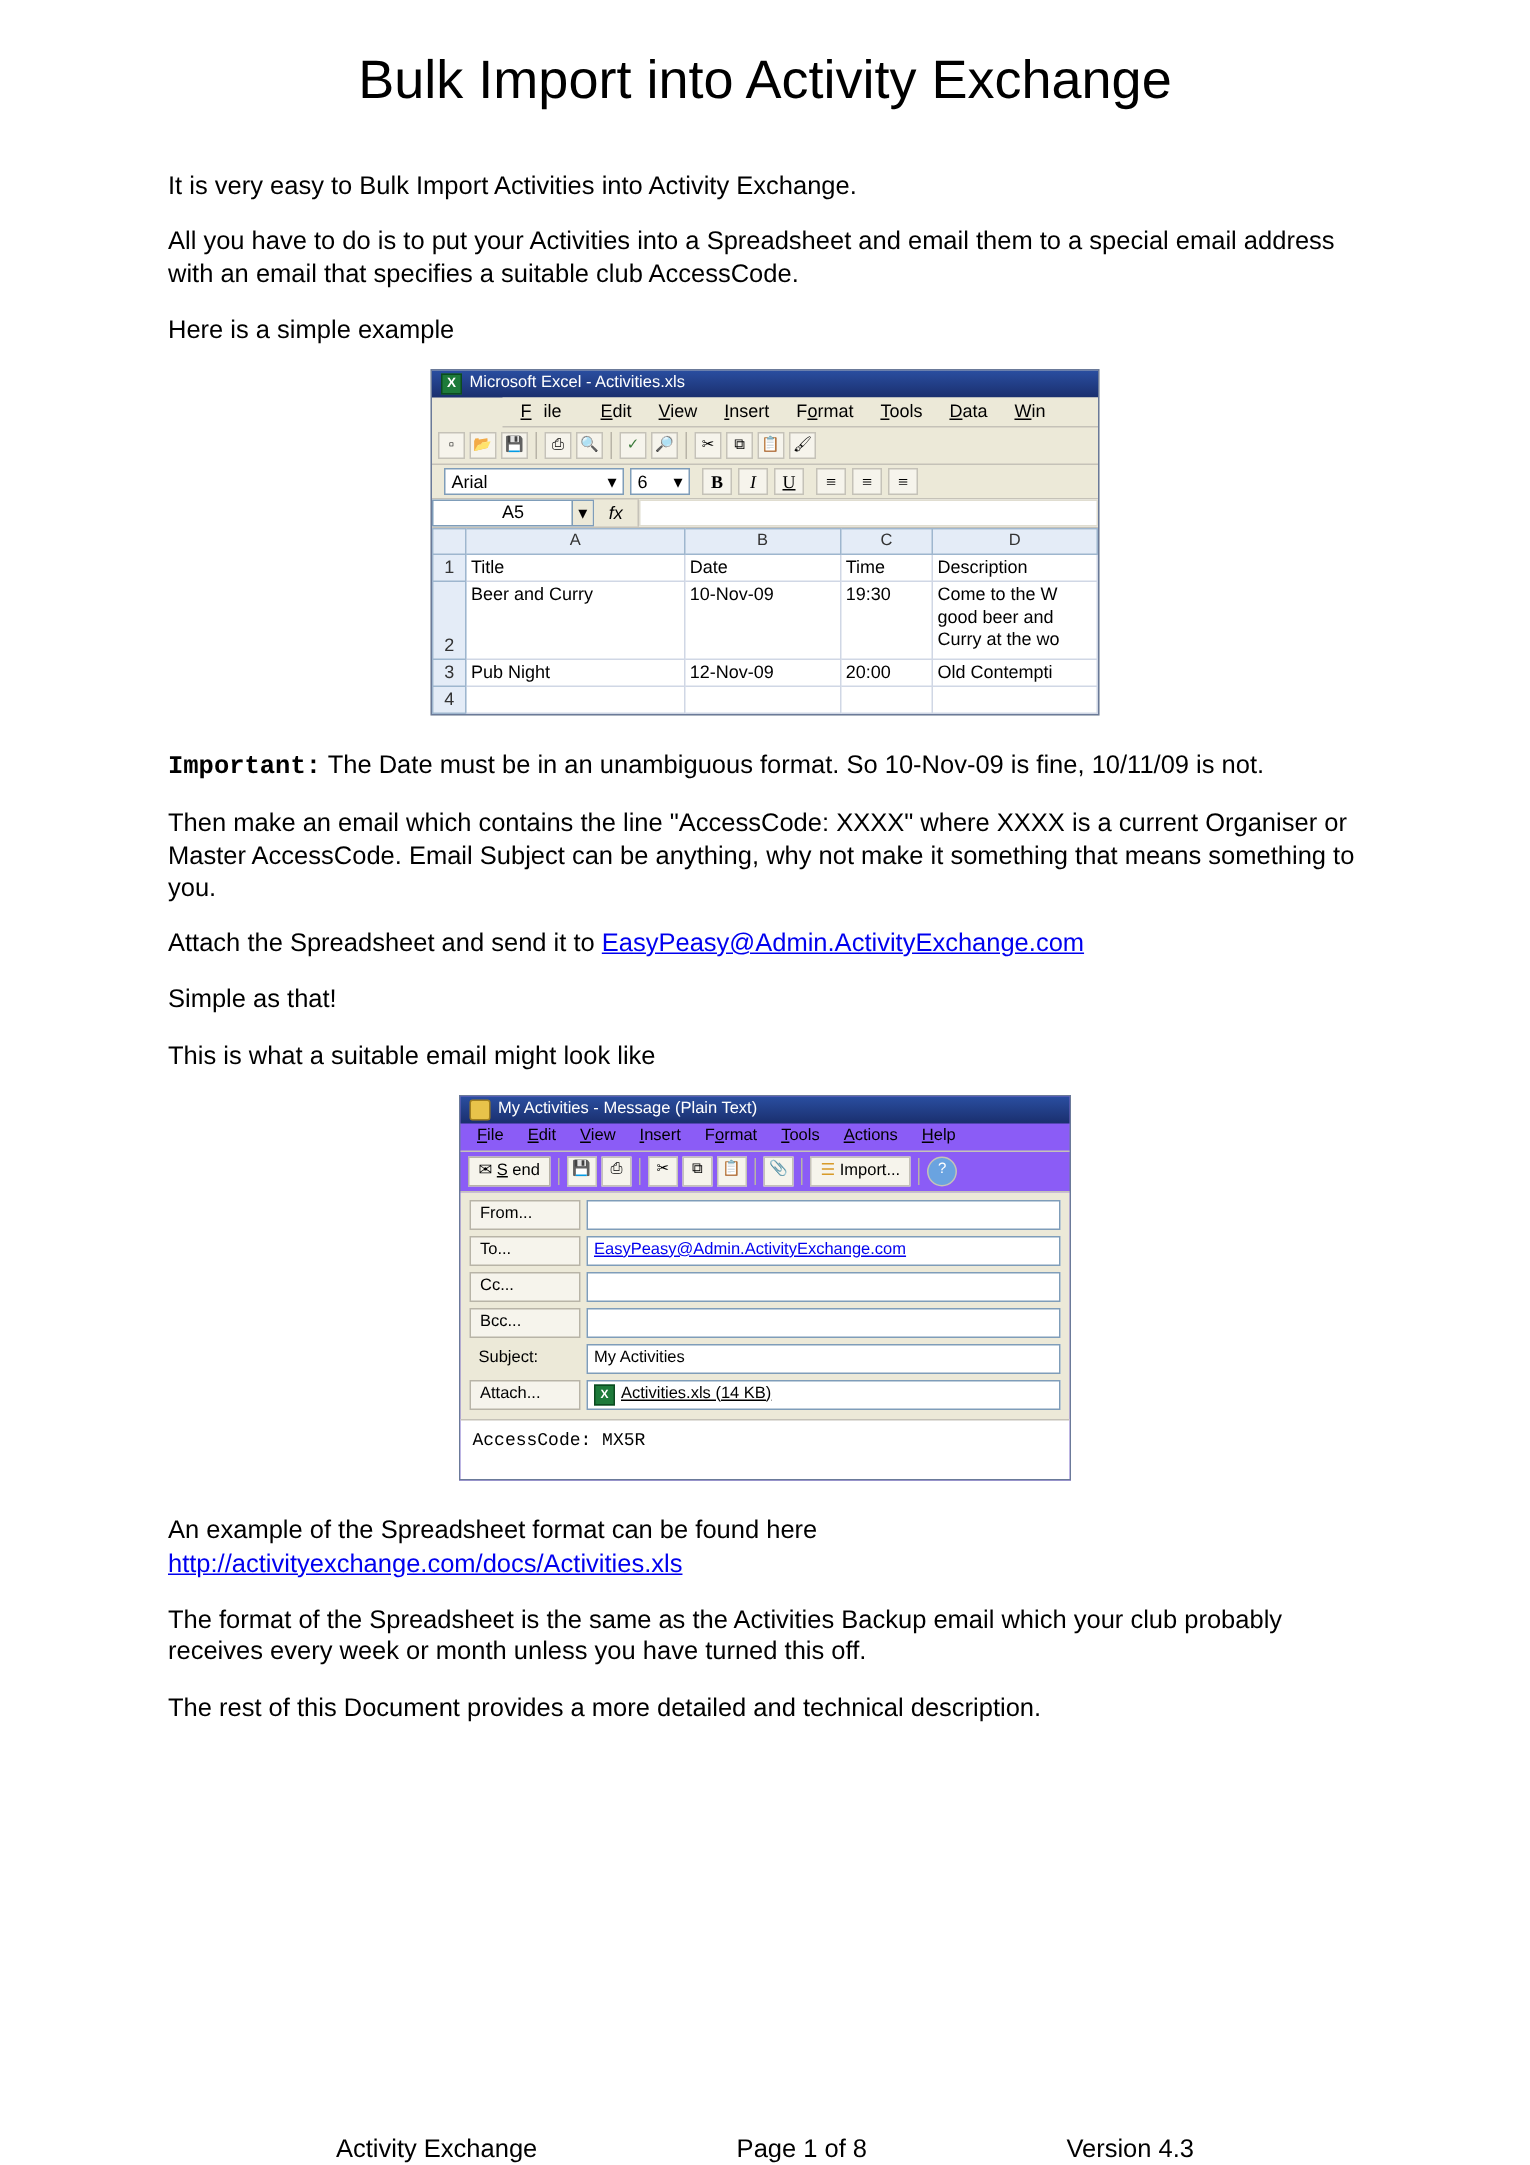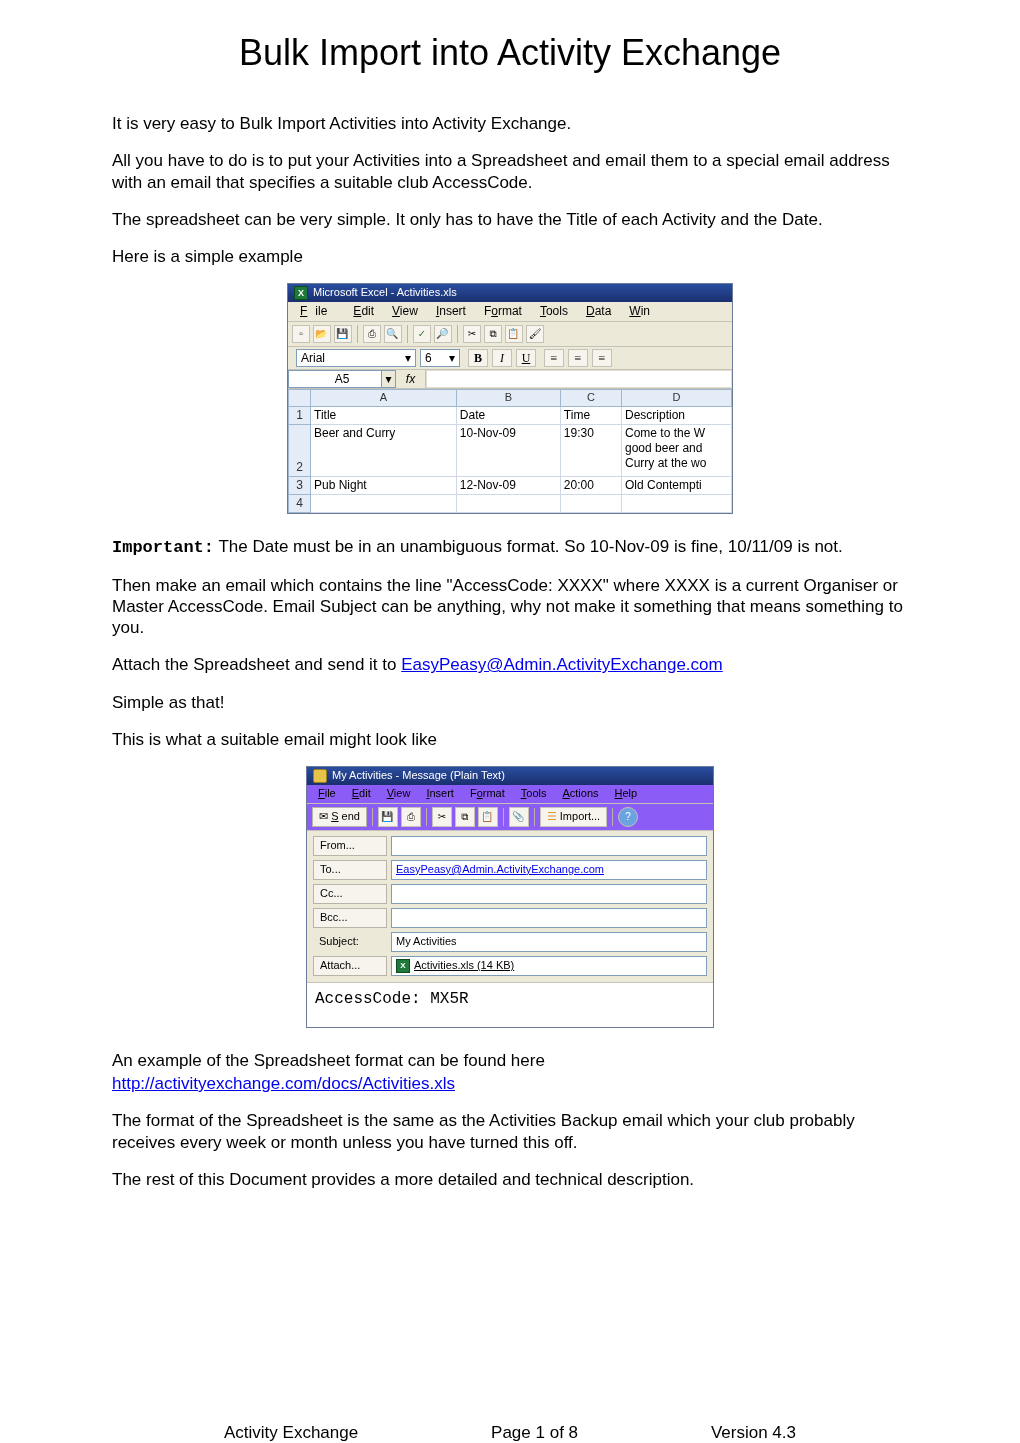--- a/index.html
+++ b/index.html
@@ -44,20 +44,21 @@
   .excel .titlebar .xicon {
     width: 14px; height: 14px; background:#1d7a3a; border:1px solid #0c4a20;
     display:flex;align-items:center;justify-content:center;font-weight:bold;color:#fff;font-size:9px;
   }
   .excel .menubar {
     background: #ece9d8;
     display: flex;
     gap: 2px;
     padding: 1px 4px;
     border-bottom: 1px solid #c5c2b8;
+    margin-left: 47px;
   }
   .excel .menubar span {
     padding: 1px 8px;
   }
   .excel .menubar span u { text-decoration: underline; }
   .excel .toolbar {
     display: flex;
     gap: 3px;
     padding: 3px 4px;
     border-bottom: 1px solid #c5c2b8;
@@ -86,21 +87,21 @@
     width:40px; height:18px; border:1px solid #7f9db9; background:#fff;
     padding:0 4px; display:flex;align-items:center;justify-content:space-between;
   }
   .excel .fmtbar .stylebtn {
     width:20px;height:18px;border:1px solid #c5c2b8;background:#f6f4ec;
     display:flex;align-items:center;justify-content:center;font-family:'Times New Roman',serif;font-size:12px;
   }
   .excel .namebar { display:flex; border-bottom:1px solid #c5c2b8; }
   .excel .namebar .cellname {
     width:108px;height:18px;border:1px solid #7f9db9;background:#fff;
-    display:flex;align-items:center;justify-content:center;position:relative;
+    display:flex;justify-content:center;position:relative;
   }
   .excel .namebar .dd { position:absolute;right:0;top:0;bottom:0;width:14px;border-left:1px solid #7f9db9;display:flex;align-items:center;justify-content:center;background:#ece9d8;}
   .excel .namebar .fxlabel {
     width:30px;display:flex;align-items:center;justify-content:center;font-style:italic;
     border-right:1px solid #c5c2b8;
   }
   .excel .namebar .fxinput{flex:1;background:#fff;border:1px solid #e0ddd0;}
   .excel table.grid { border-collapse:collapse; width:100%; background:#fff; }
   .excel table.grid th {
     background:#e4ecf7; border:1px solid #9eb6ce; font-weight:normal; text-align:center;
@@ -162,38 +163,37 @@
   .outlook .fields .value a{color:#0000EE;text-decoration:underline;}
   .outlook .fields .attach-val{
     display:flex;align-items:center;gap:4px;
   }
   .outlook .fields .attach-val .xicon{
     width:14px;height:14px;background:#1d7a3a;border:1px solid #0c4a20;
     display:flex;align-items:center;justify-content:center;color:#fff;font-size:8px;font-weight:bold;
   }
   .outlook .mailbody{
     background:#fff;border-top:1px solid #c5c2b8;padding:6px 8px 18px 8px;
-    font-family:'Courier New',monospace;font-size:16px;min-height:40px;
+    font-family:'Courier New',monospace;font-size:12px;min-height:40px;
   }
 
   .footer{
     position:absolute; bottom:30px; left:112px; right:112px;
     display:flex;justify-content:space-between;font-size:17px;
   }
   .page-wrap{position:relative;min-height:1443px;}
 </style>
 </head>
 <body>
 <div class="page-wrap">
 
 <h1>Bulk Import into Activity Exchange</h1>
 
 <p>It is very easy to Bulk Import Activities into Activity Exchange.</p>
 <p>All you have to do is to put your Activities into a Spreadsheet and email them to a special email address with an email that specifies a suitable club AccessCode.</p>
-<p>The spreadsheet can be very simple. It only has to have the Title of each Activity and the Date.</p>
 <p>Here is a simple example</p>
 
 <div class="figure">
   <div class="excel">
     <div class="titlebar">
       <span class="xicon">X</span>
       <span>Microsoft Excel - Activities.xls</span>
     </div>
     <div class="menubar">
       <span><u>F</u><span>ile</span></span>

